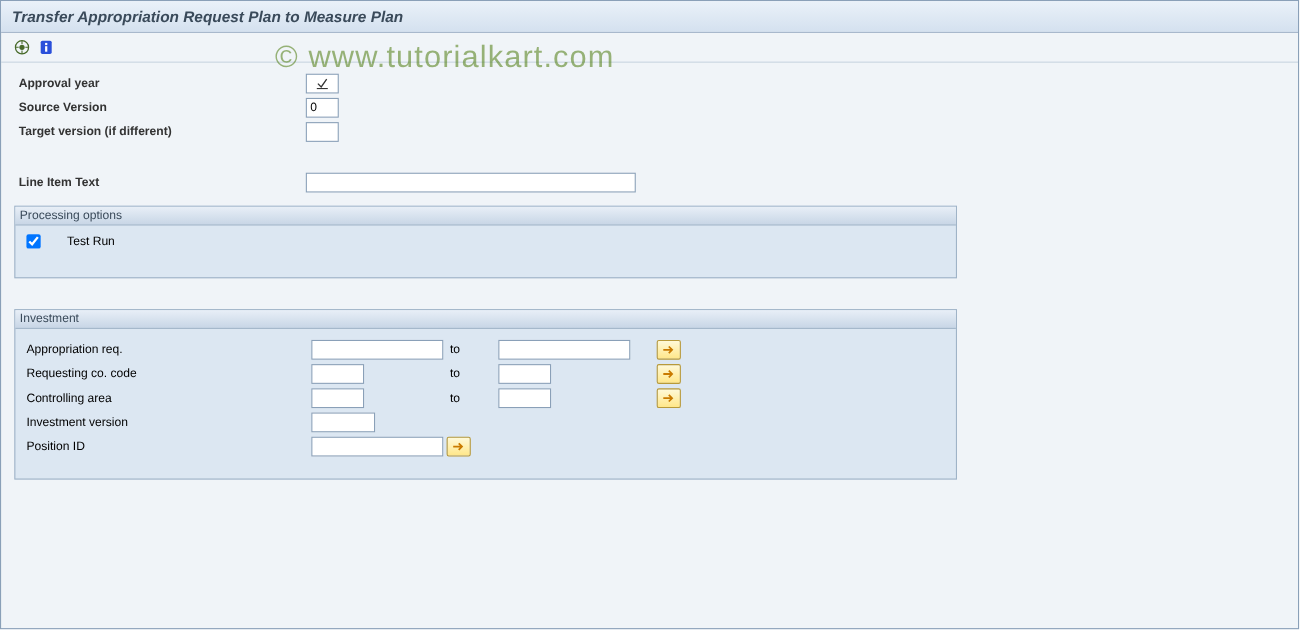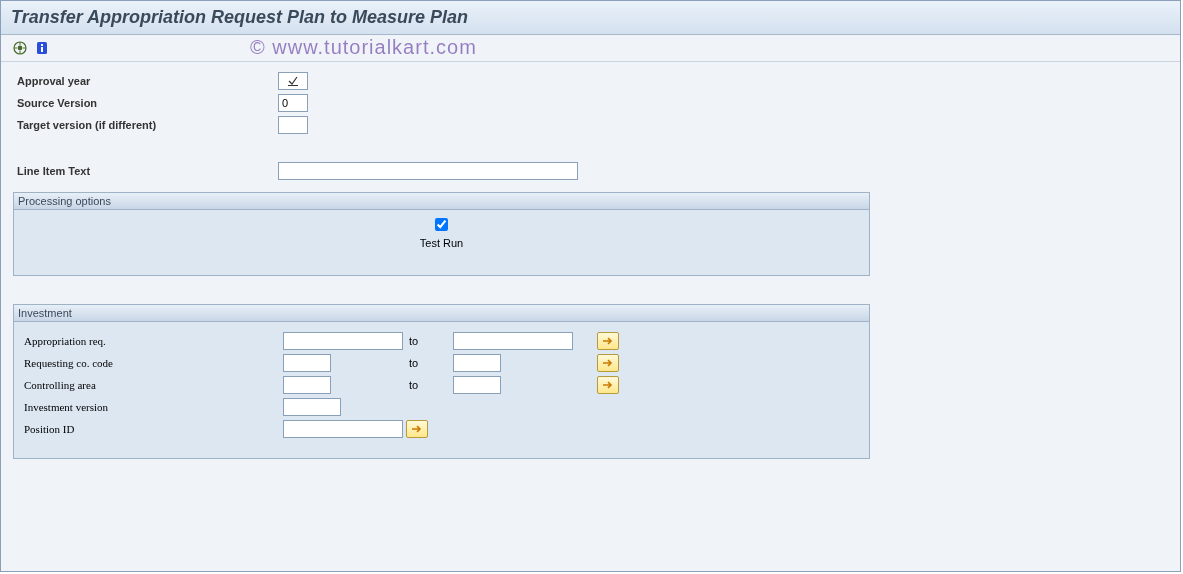--- a/index.html
+++ b/index.html
@@ -15,21 +15,21 @@
     .container {
       border: 1px solid #8aa0b8;
       width: 1181px;
       height: 572px;
       background: #f0f4f8;
     }
     .title-bar {
       background: linear-gradient(to bottom, #eaf1f9 0%, #d4e1ef 100%);
       border-bottom: 1px solid #a8b8cc;
       padding: 6px 10px;
-      font-size: 18px;
+      font-size: 14px;
       font-weight: bold;
       font-style: italic;
       color: #3a4a5a;
     }
     .toolbar {
       padding: 4px 10px;
       display: flex;
       align-items: center;
       gap: 4px;
       border-bottom: 1px solid #c8d4e0;
@@ -39,22 +39,22 @@
       height: 18px;
       display: inline-flex;
       align-items: center;
       justify-content: center;
       cursor: pointer;
     }
     .watermark {
       position: absolute;
       left: 250px;
       top: 36px;
-      font-size: 20px;
-      color: #4c1d95;
+      font-size: 28px;
+      color: #4d7c0f;
       opacity: 0.55;
       letter-spacing: 1px;
       pointer-events: none;
     }
     .content {
       padding: 8px 12px;
     }
     .form-row {
       display: flex;
       align-items: center;
@@ -99,32 +99,31 @@
       padding: 2px 4px;
       color: #3a4a5a;
       font-size: 11px;
     }
     .group-body {
       padding: 8px 10px;
     }
     .checkbox-row {
       display: flex;
       align-items: center;
-      gap: 6px;
-      flex-direction: column;
+      gap: 24px;
     }
     .sel-table {
       border-spacing: 0;
     }
     .sel-table td {
       padding: 2px 3px;
       vertical-align: middle;
       height: 22px;
     }
-    .sel-table td.label-col { width: 256px; padding-left: 0; font-family: Liberation Serif, serif; }
+    .sel-table td.label-col { width: 256px; padding-left: 0; }
     .sel-table td.from-col  { width: 126px; }
     .sel-table td.to-label  { width: 44px; text-align: left; }
     .sel-table td.to-col    { width: 144px; }
     .multi-btn {
       display: inline-flex;
       align-items: center;
       justify-content: center;
       width: 22px;
       height: 18px;
       background: linear-gradient(to bottom, #fff9d8, #ffe78a);

